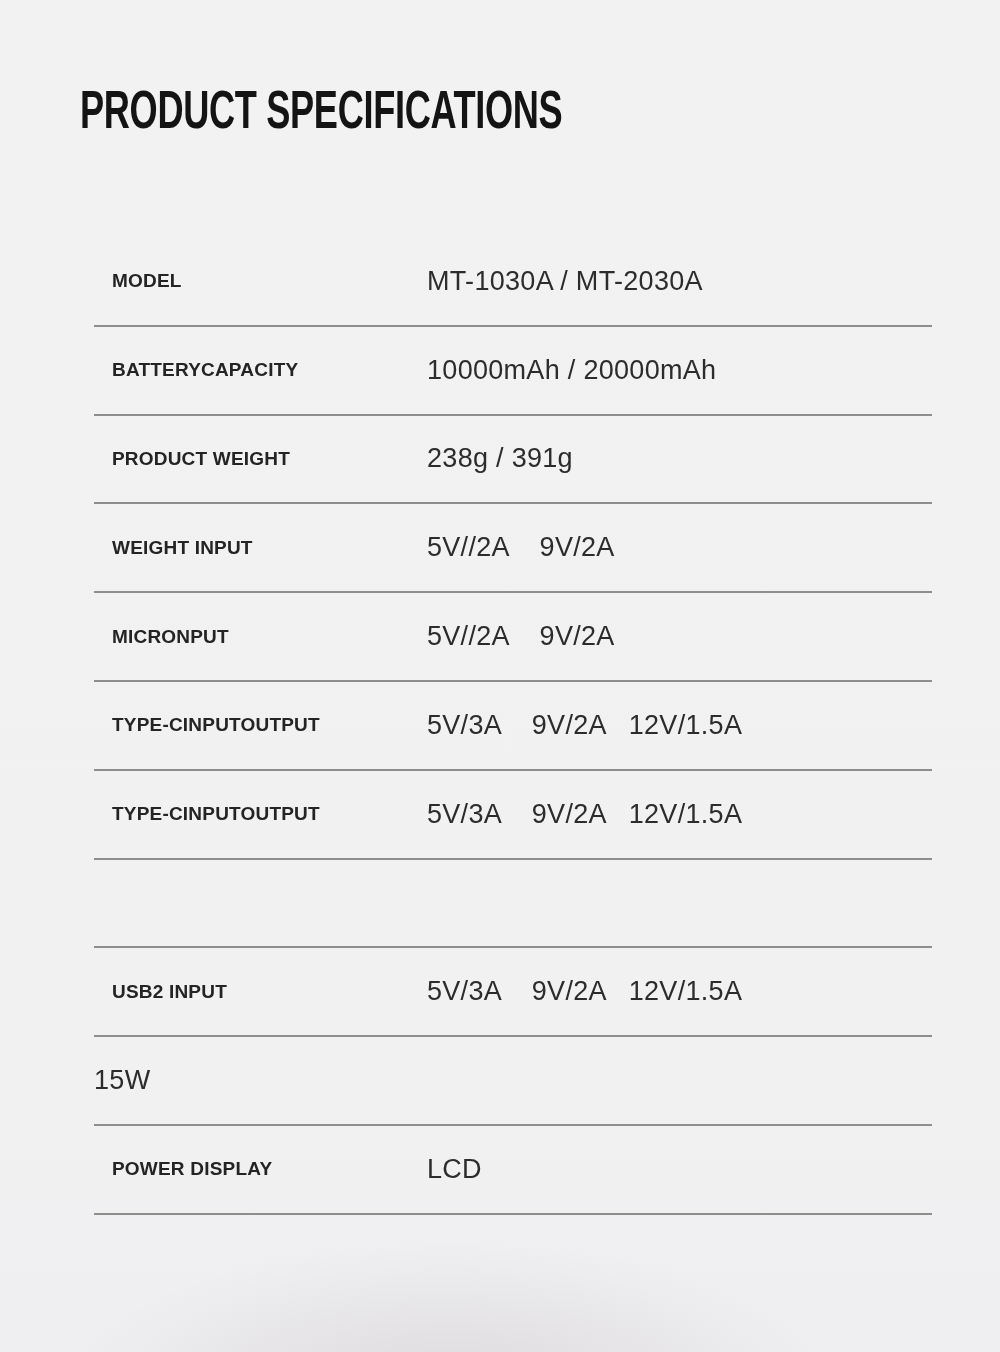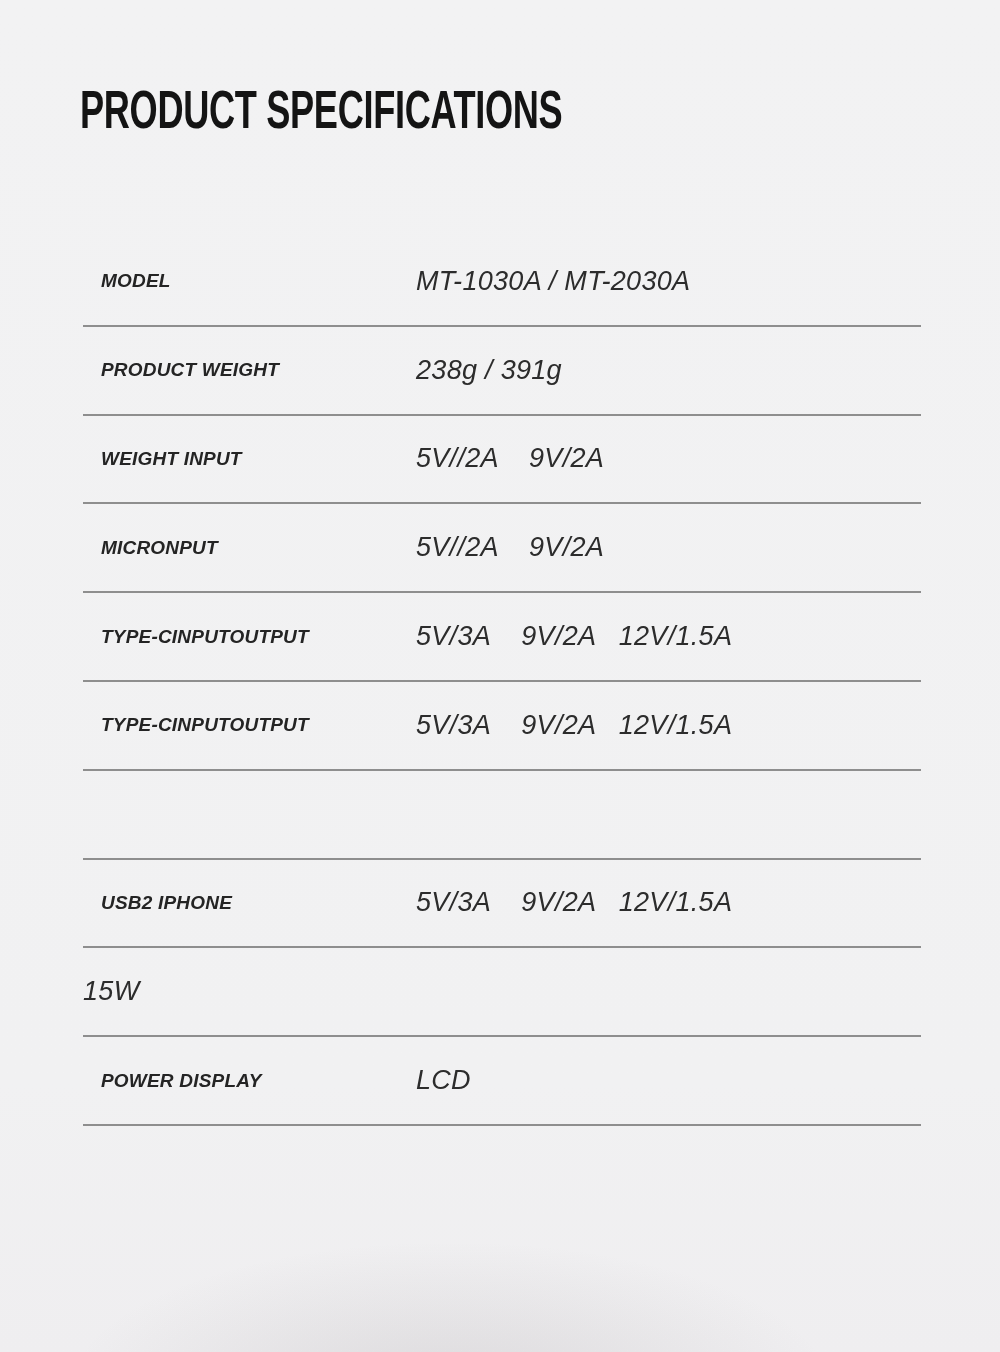--- a/index.html
+++ b/index.html
@@ -27,24 +27,23 @@
     font-weight: 700;
     line-height: 1.0;
     color: #141414;
     letter-spacing: -0.5px;
     white-space: nowrap;
     transform: scaleX(0.67);
     transform-origin: left center;
   }
   .spec-table {
     position: absolute;
-    left: 83px;
+    left: 94px;
     top: 238px;
     width: 838px;
-    font-style: italic;
   }
   .spec-row {
     box-sizing: border-box;
     height: 88.8px;
     display: flex;
     align-items: center;
     border-bottom: 2px solid #8e8e8e;
   }
   .spec-label {
     box-sizing: border-box;
@@ -70,20 +69,24 @@
 
 <h1 class="page-title">PRODUCT SPECIFICATIONS</h1>
 
 <div class="spec-table">
 
   <div class="spec-row">
     <div class="spec-label">MODEL</div>
     <div class="spec-value">MT-1030A / MT-2030A</div>
   </div>
 
+  <div class="spec-row">
+    <div class="spec-label">BATTERYCAPACITY</div>
+    <div class="spec-value">10000mAh / 20000mAh</div>
+  </div>
 
 
   <div class="spec-row">
     <div class="spec-label">PRODUCT WEIGHT</div>
     <div class="spec-value">238g / 391g</div>
   </div>
 
   <div class="spec-row">
     <div class="spec-label">WEIGHT INPUT</div>
     <div class="spec-value">5V//2A    9V/2A</div>
@@ -101,21 +104,21 @@
 
   <div class="spec-row">
     <div class="spec-label">TYPE-CINPUTOUTPUT</div>
     <div class="spec-value">5V/3A    9V/2A   12V/1.5A</div>
   </div>
 
   <div class="spec-row">
   </div>
 
   <div class="spec-row">
-    <div class="spec-label">USB2 IPHONE</div>
+    <div class="spec-label">USB2 INPUT</div>
     <div class="spec-value">5V/3A    9V/2A   12V/1.5A</div>
   </div>
 
   <div class="spec-row">
     <div class="spec-value">15W</div>
   </div>
 
   <div class="spec-row">
     <div class="spec-label">POWER DISPLAY</div>
     <div class="spec-value">LCD</div>

